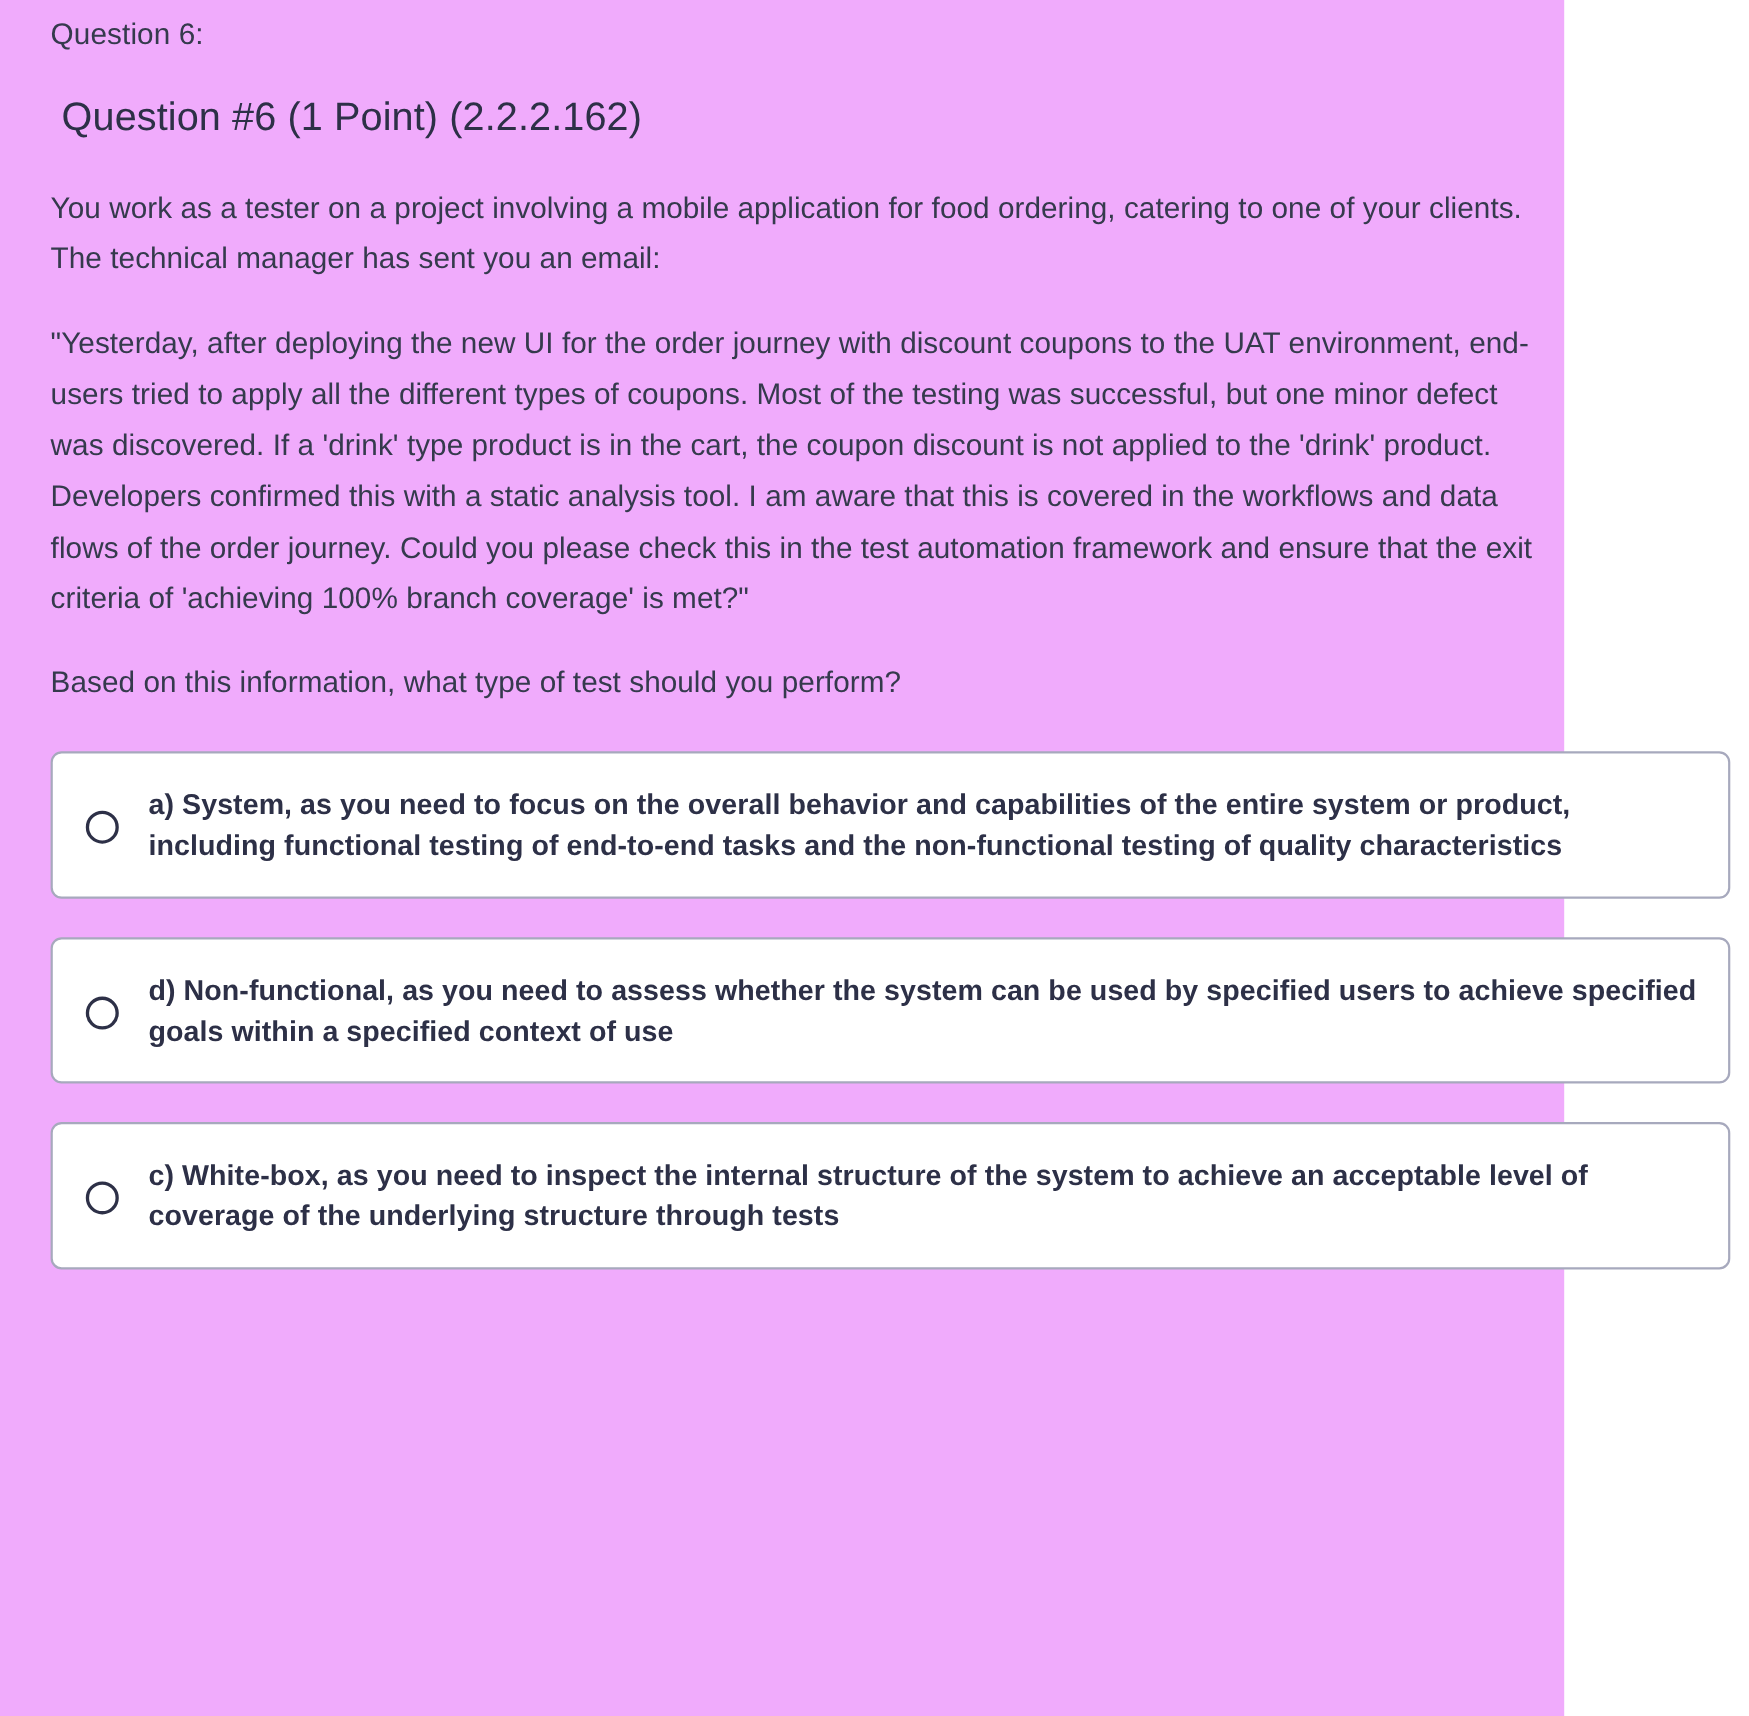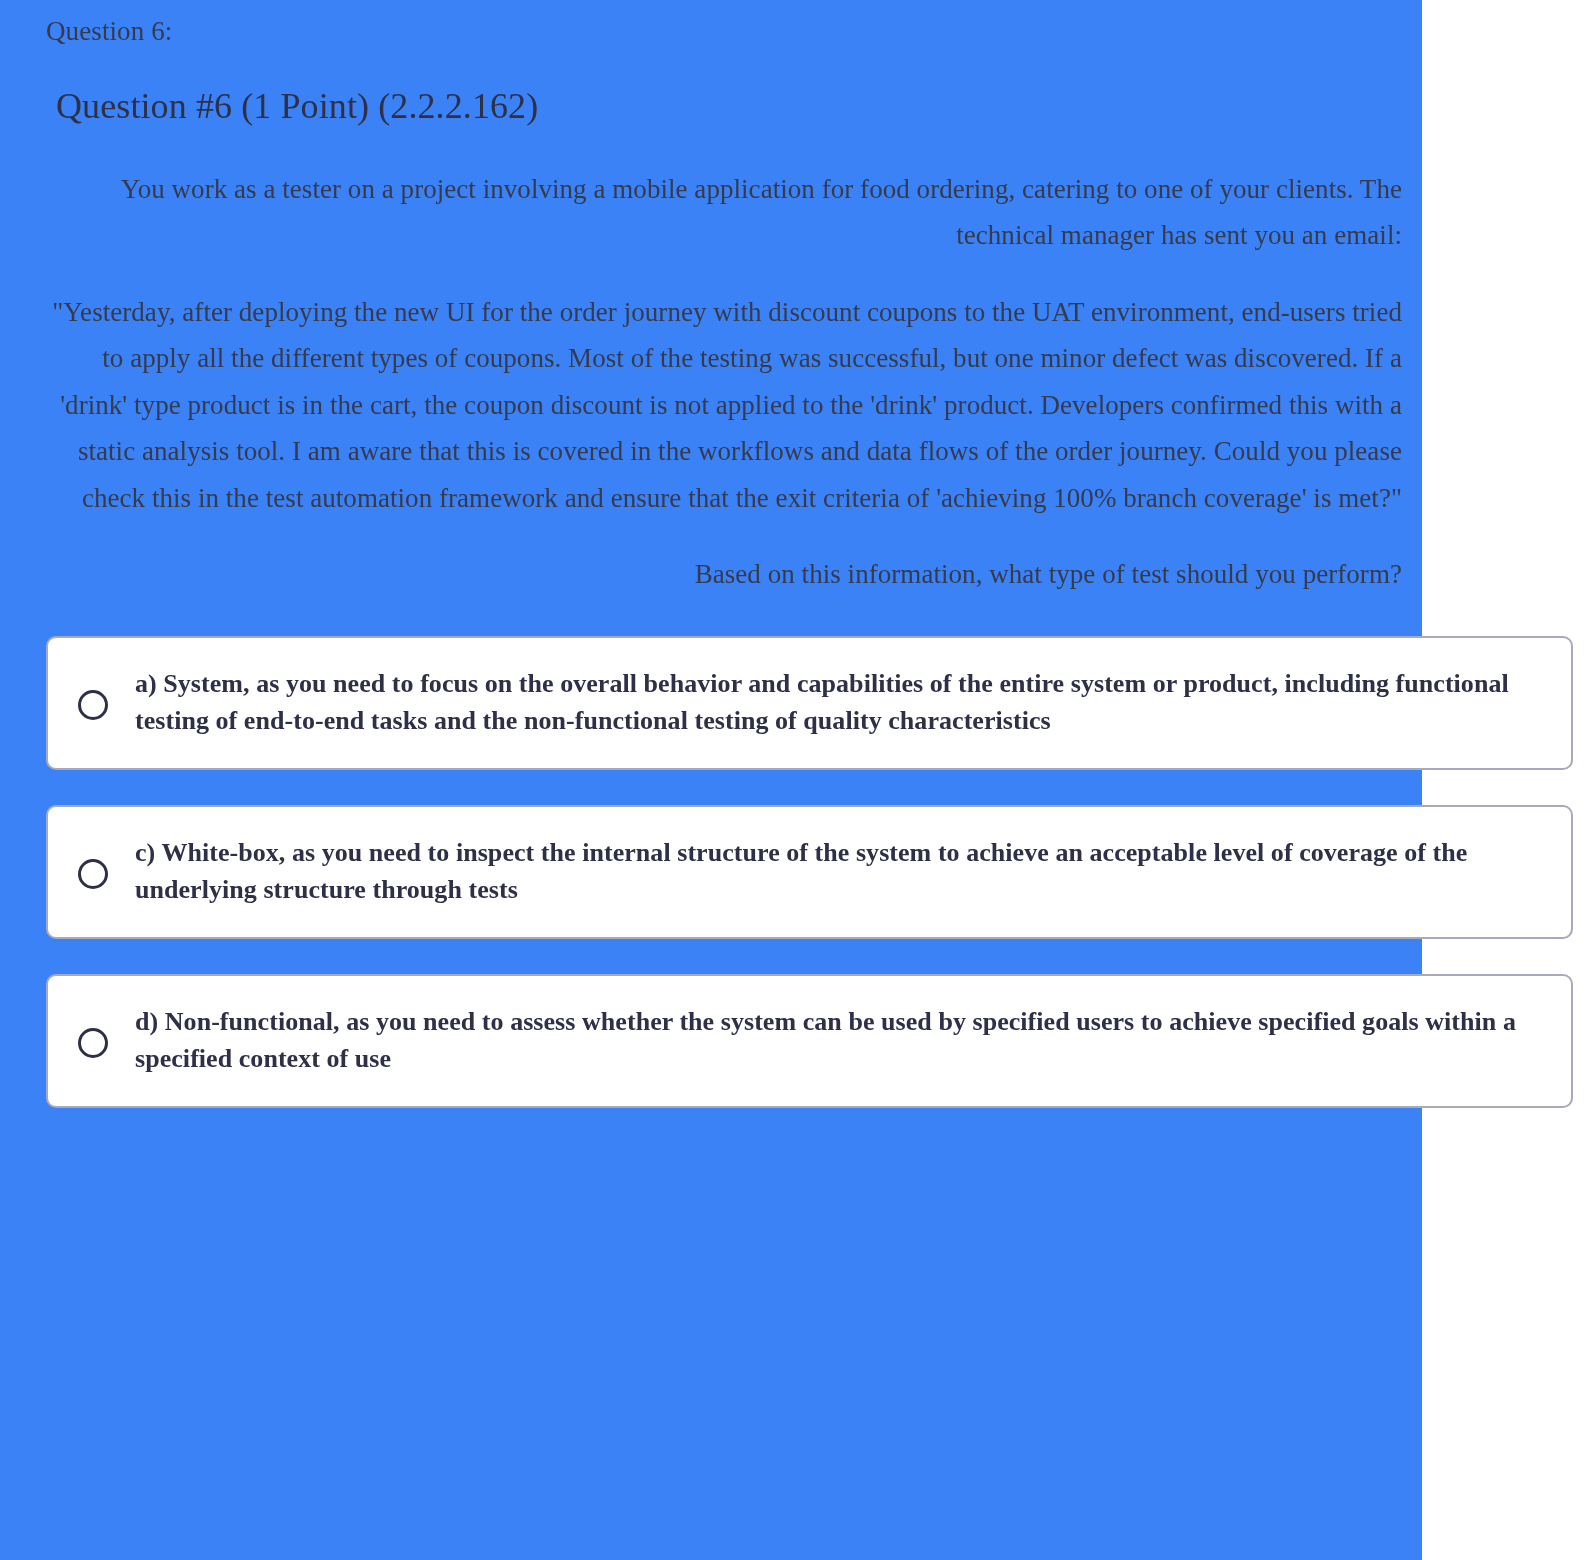--- a/index.html
+++ b/index.html
@@ -12,22 +12,21 @@
     height: 1560px;
     font-family: "Liberation Sans", sans-serif;
     color: #2d3047;
     overflow: hidden;
   }
   .page {
     box-sizing: border-box;
     width: 1422px;
     height: 1560px;
     padding: 14px 20px 0 46px;
-    background: #3b82f6;
-    font-family: Liberation Serif, serif;
+    background: #f0abfc;
   }
   .q-label {
     font-size: 27px;
     line-height: 1.3;
     color: #353a4d;
     font-weight: 400;
     margin: 0 0 34px 0;
     letter-spacing: 0.1px;
   }
   .q-subtitle {
@@ -39,21 +38,20 @@
     letter-spacing: 0.1px;
   }
   .q-para {
     font-size: 27px;
     line-height: 1.72;
     color: #353a4d;
     font-weight: 400;
     margin: 0 0 30px 0;
     max-width: 1500px;
     letter-spacing: 0.05px;
-    text-align: right;
   }
   .q-para.email {
     margin-bottom: 30px;
   }
   .q-para.final {
     margin-bottom: 39px;
   }
   .options {
     display: block;
     padding-right: 17px;
@@ -111,23 +109,23 @@
   <div class="options">
 
     <div class="option">
       <span class="radio"></span>
       <span class="option-label">a) System, as you need to focus on the overall behavior and capabilities of the entire system or product, including functional testing of end-to-end tasks and the non-functional testing of quality characteristics</span>
     </div>
 
 
     <div class="option">
       <span class="radio"></span>
-      <span class="option-label">c) White-box, as you need to inspect the internal structure of the system to achieve an acceptable level of coverage of the underlying structure through tests</span>
+      <span class="option-label">d) Non-functional, as you need to assess whether the system can be used by specified users to achieve specified goals within a specified context of use</span>
     </div>
 
     <div class="option">
       <span class="radio"></span>
-      <span class="option-label">d) Non-functional, as you need to assess whether the system can be used by specified users to achieve specified goals within a specified context of use</span>
+      <span class="option-label">c) White-box, as you need to inspect the internal structure of the system to achieve an acceptable level of coverage of the underlying structure through tests</span>
     </div>
 
   </div>
 
 </div>
 
 </body></html>

